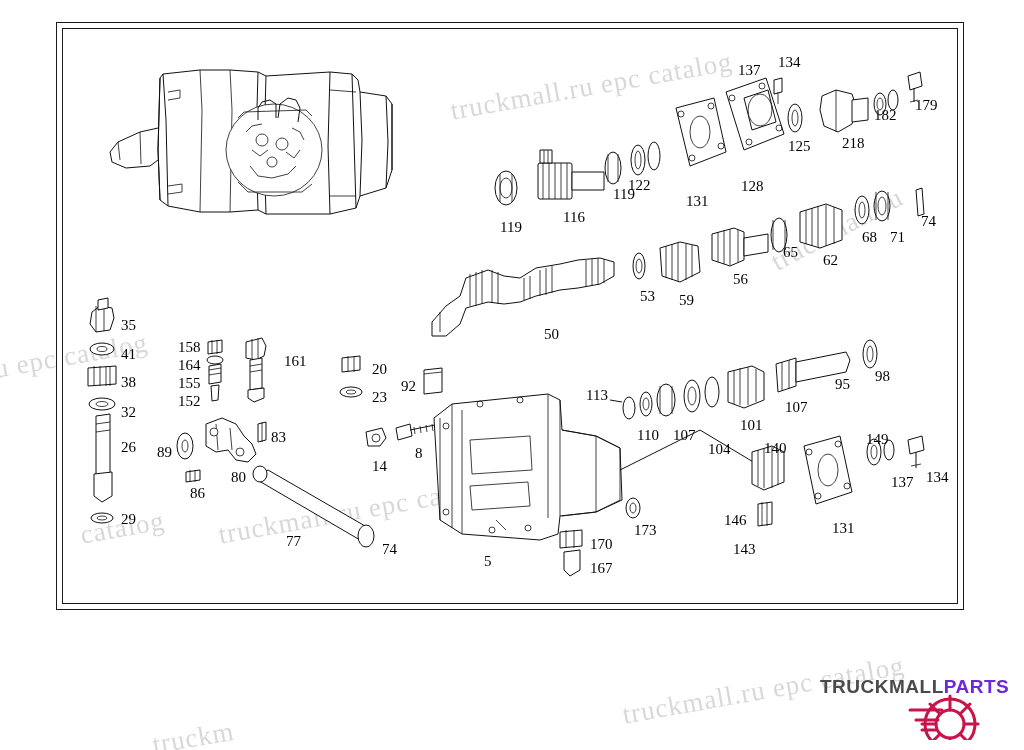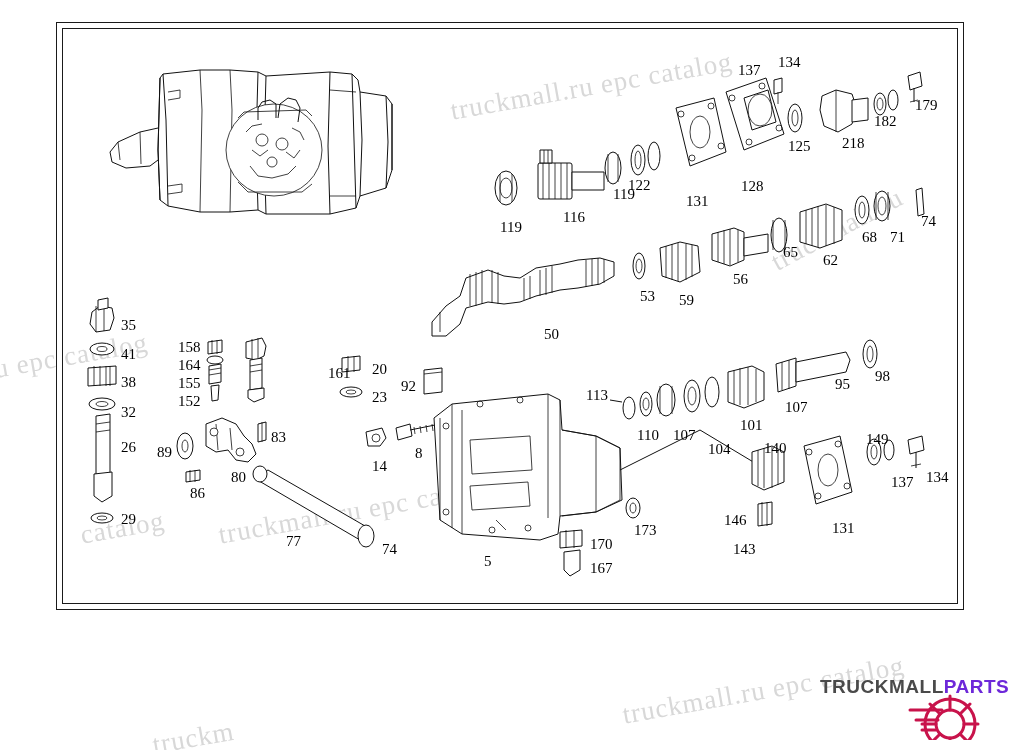--- a/index.html
+++ b/index.html
@@ -381,21 +381,21 @@
       <path class="ln" d="M916 452 L916 468"></path>
       <path class="ln-t" d="M911 466 L921 464"></path>
     </g>
 
   </svg>
 
   <div>
     <div class="lbl" style="left:738px;top:63px;">137</div>
     <div class="lbl" style="left:778px;top:55px;">134</div>
     <div class="lbl" style="left:915px;top:98px;">179</div>
-    <div class="lbl" style="left:874px;top:114px;text-align:right;">182</div>
+    <div class="lbl" style="left:874px;top:108px;text-align:right;">182</div>
     <div class="lbl" style="left:788px;top:139px;">125</div>
     <div class="lbl" style="left:842px;top:136px;">218</div>
     <div class="lbl" style="left:741px;top:179px;">128</div>
     <div class="lbl" style="left:686px;top:194px;">131</div>
     <div class="lbl" style="left:628px;top:178px;text-align:center;">122</div>
     <div class="lbl" style="left:613px;top:187px;">119</div>
     <div class="lbl" style="left:563px;top:210px;">116</div>
     <div class="lbl" style="left:500px;top:220px;">119</div>
     <div class="lbl" style="left:921px;top:214px;">74</div>
     <div class="lbl" style="left:890px;top:230px;">71</div>
@@ -409,21 +409,21 @@
     <div class="lbl" style="left:121px;top:318px;">35</div>
     <div class="lbl" style="left:121px;top:347px;">41</div>
     <div class="lbl" style="left:121px;top:375px;">38</div>
     <div class="lbl" style="left:121px;top:405px;">32</div>
     <div class="lbl" style="left:121px;top:440px;">26</div>
     <div class="lbl" style="left:121px;top:512px;">29</div>
     <div class="lbl" style="left:178px;top:340px;">158</div>
     <div class="lbl" style="left:178px;top:358px;">164</div>
     <div class="lbl" style="left:178px;top:376px;">155</div>
     <div class="lbl" style="left:178px;top:394px;">152</div>
-    <div class="lbl" style="left:284px;top:366px;margin-left:44px;">161</div>
+    <div class="lbl" style="left:284px;top:354px;">161</div>
     <div class="lbl" style="left:271px;top:430px;">83</div>
     <div class="lbl" style="left:157px;top:445px;">89</div>
     <div class="lbl" style="left:190px;top:486px;">86</div>
     <div class="lbl" style="left:231px;top:470px;">80</div>
     <div class="lbl" style="left:286px;top:534px;">77</div>
     <div class="lbl" style="left:382px;top:542px;">74</div>
     <div class="lbl" style="left:372px;top:362px;">20</div>
     <div class="lbl" style="left:372px;top:390px;">23</div>
     <div class="lbl" style="left:401px;top:379px;">92</div>
     <div class="lbl" style="left:372px;top:459px;">14</div>

